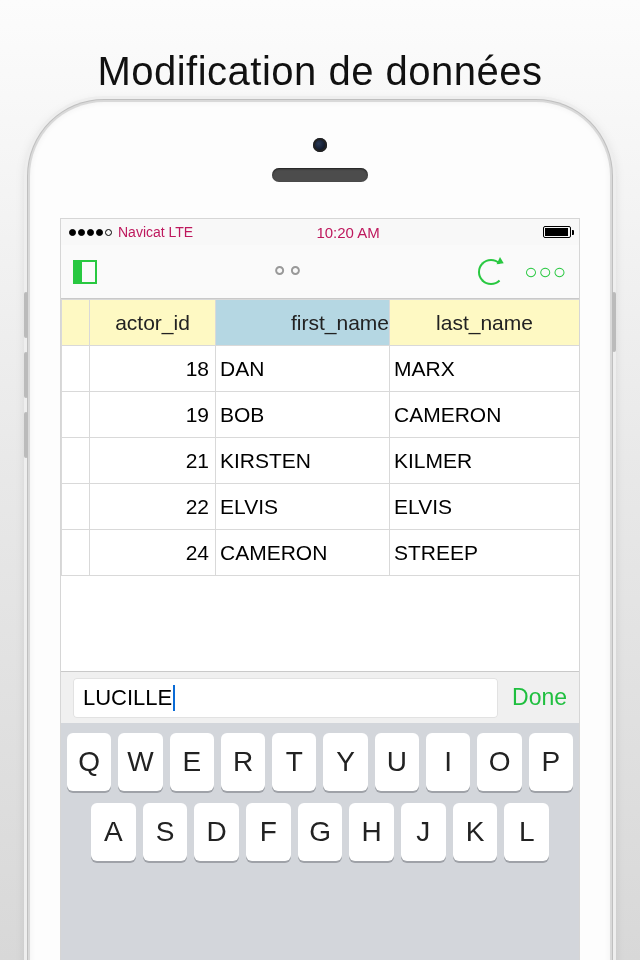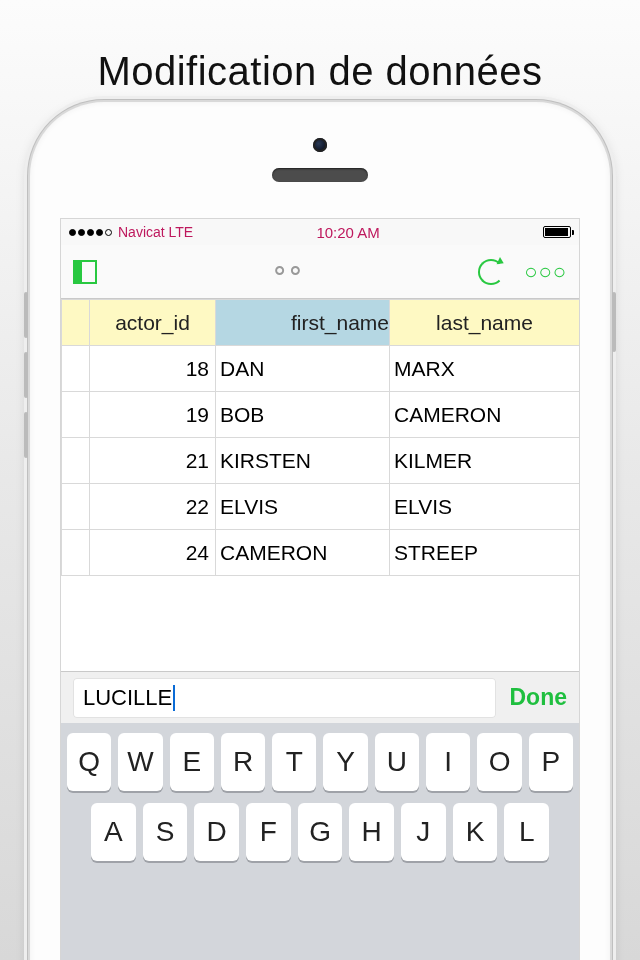--- a/index.html
+++ b/index.html
@@ -175,21 +175,21 @@
     border:none; border-radius:4px;
     font-size:22px; padding:0 10px;
     box-shadow: inset 0 0 0 1px #e2e2e2;
     display:flex; align-items:center;
   }
   .caret {
     display:inline-block; width:2px; height:26px; background:#0a6bd6; margin-left:1px;
     animation:blink 1s step-end infinite;
   }
   @keyframes blink { 50% {opacity:0;} }
-  .done-btn { color:#1fbf3f; font-size:23px; font-weight:700; }
+  .done-btn { color:#1fbf3f; font-size:23px; font-weight:400; }
 
   
   .keyboard {
     position:absolute; left:0; right:0; top:504px; bottom:0;
     background:#d3d6db;
     padding:10px 6px 0 6px;
   }
   .krow { display:flex; gap:7px; margin-bottom:12px; }
   .krow.r2 { padding:0 24px; }
   .key {

